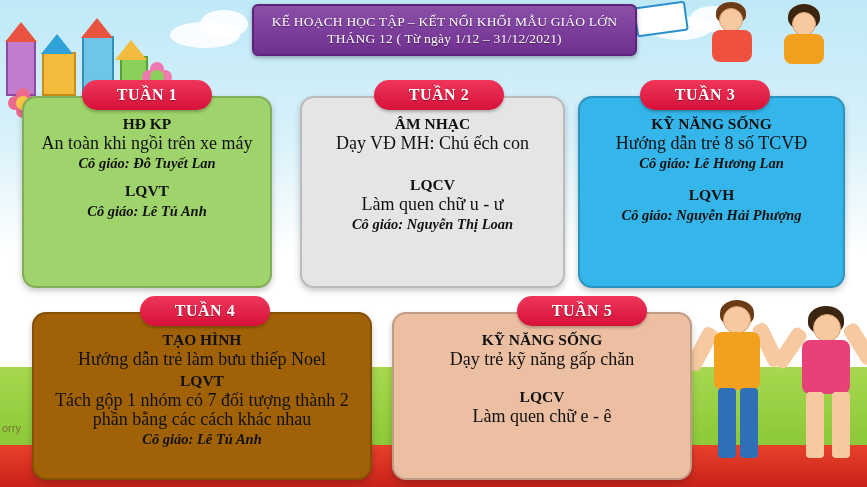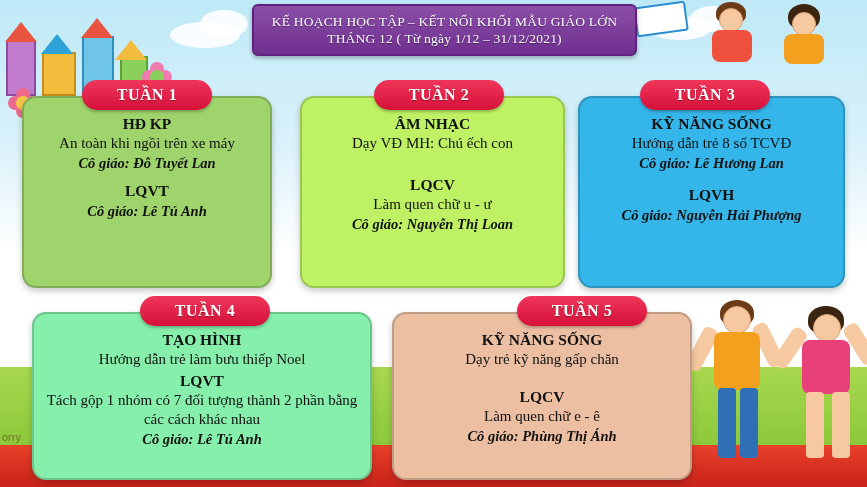--- a/index.html
+++ b/index.html
@@ -84,30 +84,30 @@
     padding:14px 10px 10px 10px;
     z-index:4;
     overflow:hidden;
   }
   .card .blk { text-align:center; }
   .subject {
     font-weight:bold; font-size:15.5px; line-height:19px; color:#111;
     margin:2px 0 1px 0;
   }
   .detail {
-    font-size:15px; line-height:19px; color:#111;
+    font-size:18px; line-height:19px; color:#111;
   }
   .teacher {
     font-style:italic; font-weight:bold; font-size:14.5px; line-height:20px; color:#111;
   }
 
   #card-week1 { left:22px;  top:96px;  width:250px; height:192px; background:#9fd36b; }
-  #card-week2 { left:300px; top:96px;  width:265px; height:192px; background:#bef264; }
+  #card-week2 { left:300px; top:96px;  width:265px; height:192px; background:#e5e5e5; }
   #card-week3 { left:578px; top:96px;  width:267px; height:192px; background:#35b6ea; }
-  #card-week4 { left:32px;  top:312px; width:340px; height:168px; background:#86efac; }
+  #card-week4 { left:32px;  top:312px; width:340px; height:168px; background:#a16207; }
   #card-week5 { left:392px; top:312px; width:300px; height:168px; background:#edbfa2; }
 
   #pill-week1 { left:82px;  top:80px; }
   #pill-week2 { left:366px; top:80px;margin-left:8px; }
   #pill-week3 { left:640px; top:80px; }
   #pill-week4 { left:140px; top:296px; }
   #pill-week5 { left:500px; top:296px;margin-left:17px; }
 
   
   .kid { position:absolute; z-index:2; }
@@ -116,21 +116,21 @@
   .kid .body { position:absolute; border-radius:8px; }
   .kid .limb { position:absolute; border-radius:6px; background:#f6c9a0; }
   .kid .leg  { position:absolute; border-radius:4px; }
 
   #deco-books {
     position:absolute; right:180px; top:4px; width:52px; height:30px;
     background:#ffffff; border:2px solid #2a8fd0; border-radius:3px;
     transform:rotate(-8deg); z-index:3;
   }
   #watermark {
-    position:absolute; left:2px; bottom:44px;
+    position:absolute; left:2px; bottom:53px;
     font-family:"Liberation Sans", sans-serif; font-size:11px; color:#6b4b2a; opacity:.7;
     z-index:3;
   }
 </style>
 </head>
 <body>
 
 <div id="bg-sky"></div>
 <div class="cloud" style="left:170px;top:22px;width:70px;height:26px;"></div>
 <div class="cloud" style="left:200px;top:10px;width:48px;height:28px;"></div>
@@ -244,15 +244,14 @@
 
 <div class="week-pill" id="pill-week5">TUẦN 5</div>
 <div class="card" id="card-week5">
   <div class="blk">
     <div class="subject">KỸ NĂNG SỐNG</div>
     <div class="detail">Dạy trẻ kỹ năng gấp chăn</div>
   </div>
   <div class="blk" style="margin-top:18px;">
     <div class="subject">LQCV</div>
     <div class="detail">Làm quen chữ e -  ê</div>
-    <div class="teacher">Cô giáo: Phùng Thị Ánh</div>
   </div>
 </div>
 
 </body></html>

